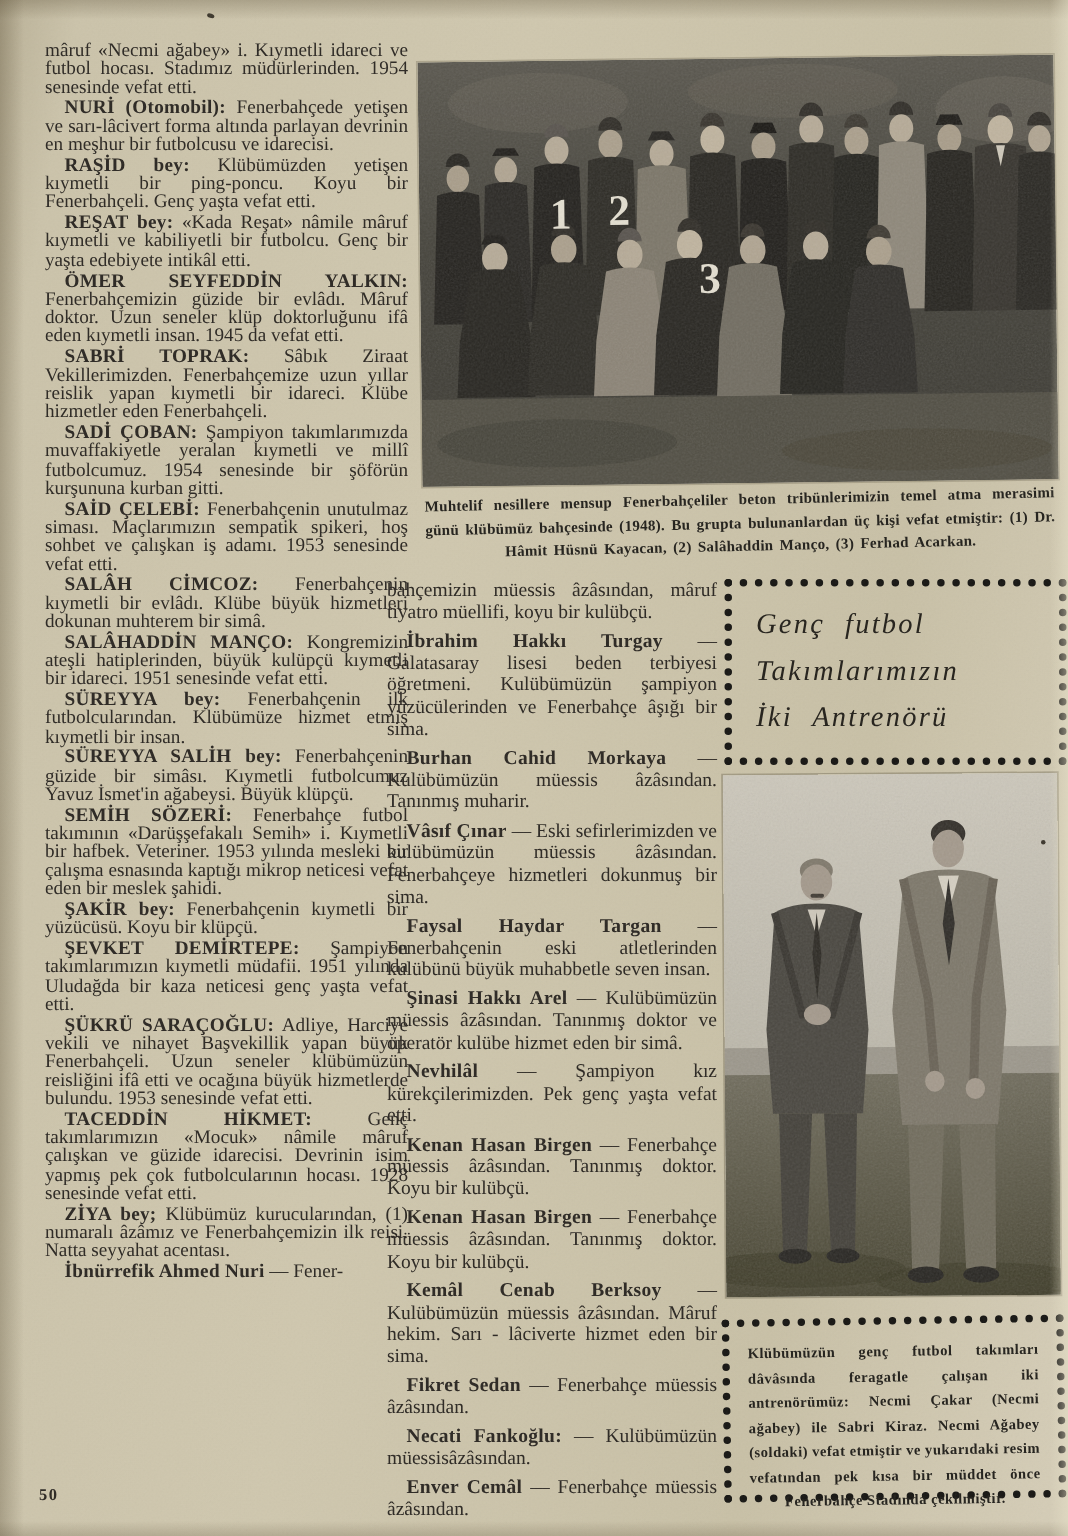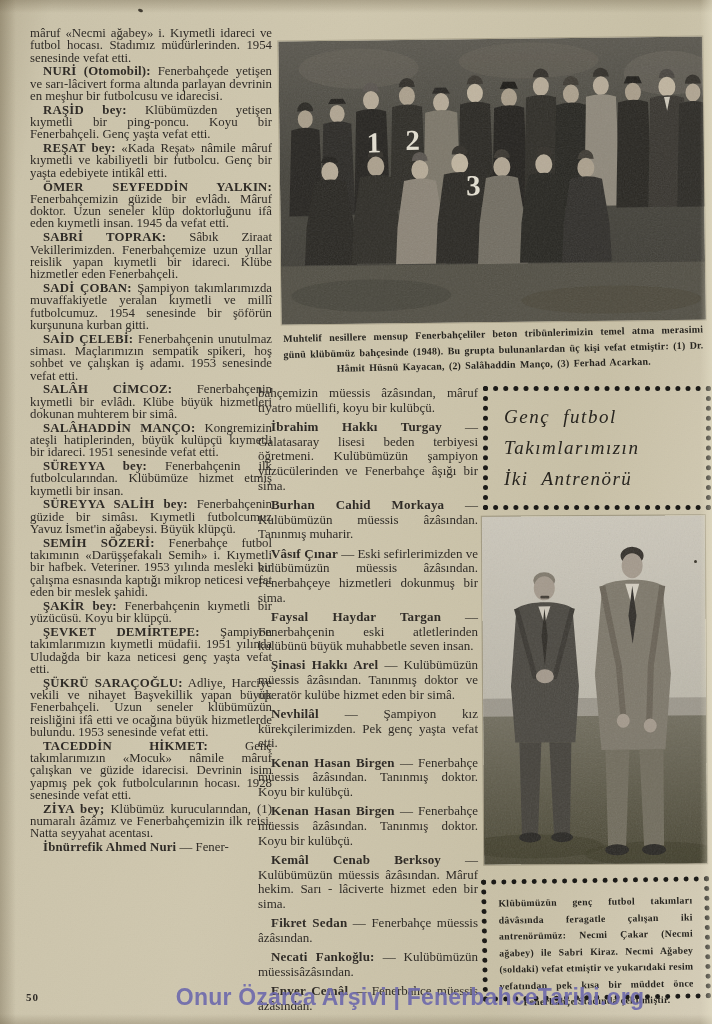--- a/index.html
+++ b/index.html
@@ -344,21 +344,20 @@
       </g>
       <rect width="223" height="348" filter="url(#grain2)" opacity=".17"></rect>
     </svg>
   </div>
 
   <div class="caption2-box">
     <div class="caption2">Klübümüzün genç futbol takımları dâvâsında feragatle çalışan iki antrenörümüz: Necmi Çakar (Necmi ağabey) ile Sabri Kiraz. Necmi Ağabey (soldaki) vefat etmiştir ve yukarıdaki resim vefatından pek kısa bir müddet önce Fenerbahçe Stadında çekilmiştir.</div>
   </div>
 
   <div class="page-number">50</div>
-  <div class="watermark">Onur Özarca Arşivi | FenerbahceTarihi.org</div>
 
   <span class="speck s1"></span>
   <span class="speck s2"></span>
 
   <svg class="grain" width="712" height="1024">
     <filter id="pgrain">
         <feTurbulence type="fractalNoise" baseFrequency=".7" numOctaves="2" result="n"></feTurbulence>
         <feColorMatrix in="n" type="saturate" values="0"></feColorMatrix>
       </filter>
     <rect width="712" height="1024" filter="url(#pgrain)"></rect>

